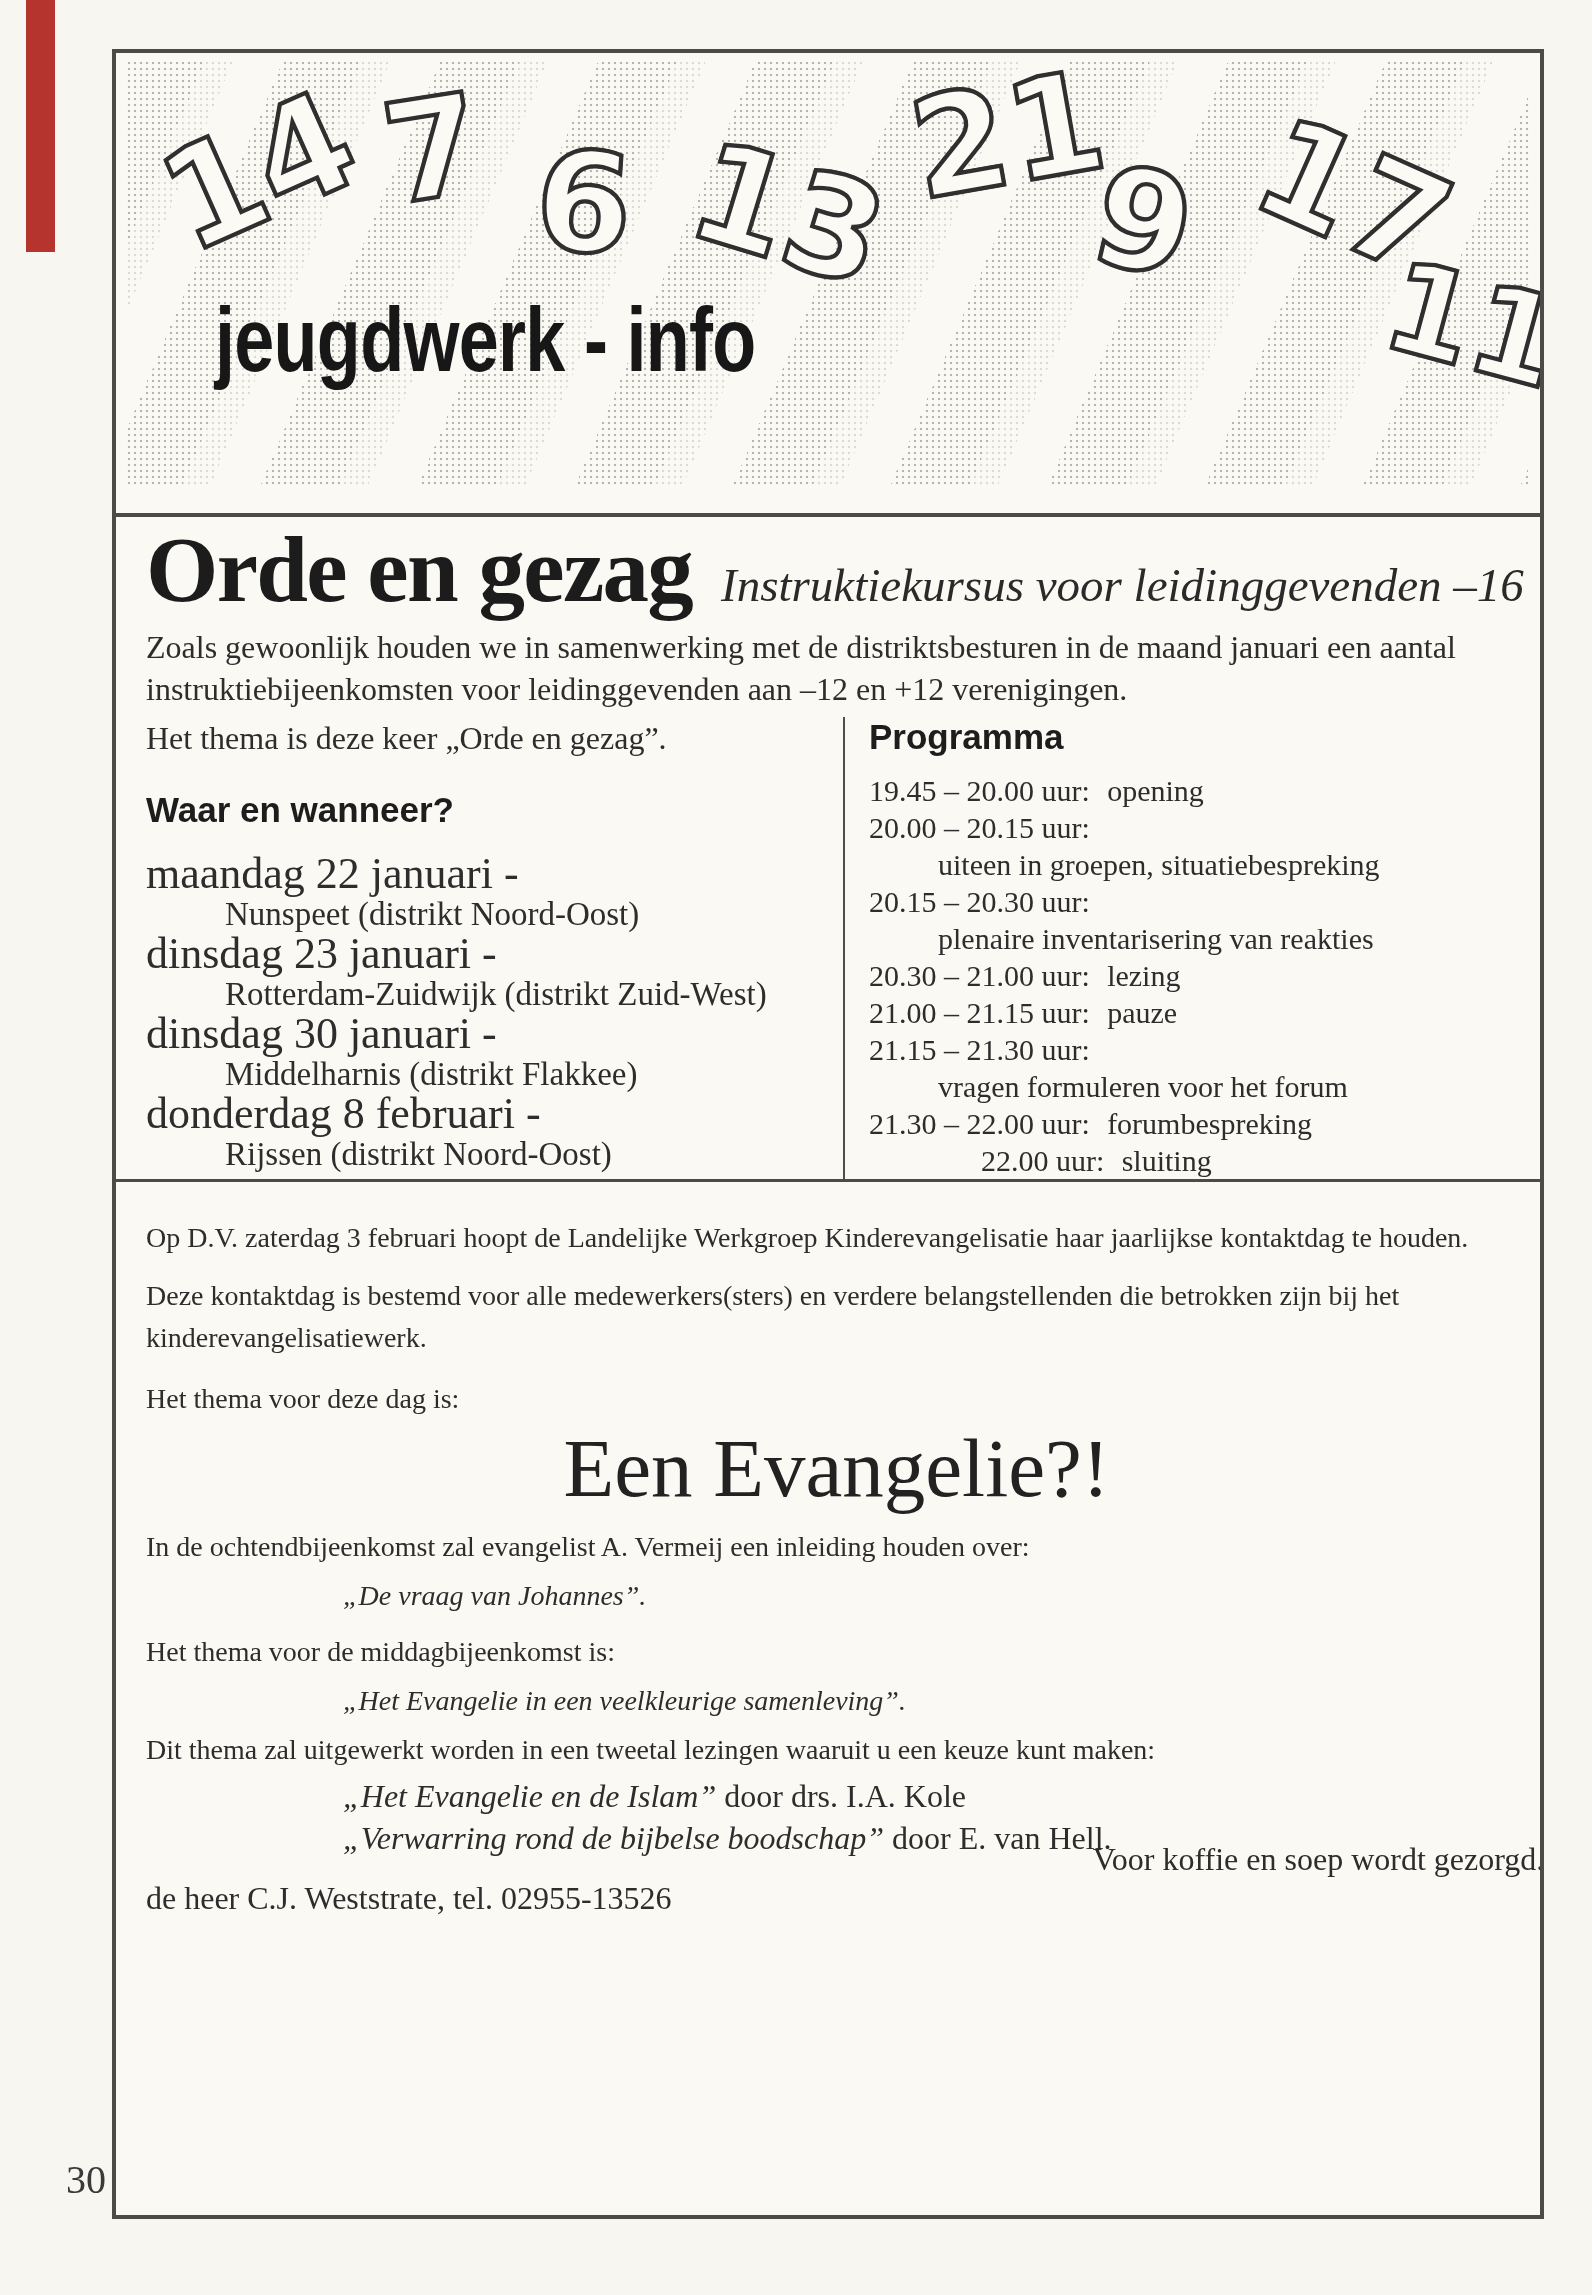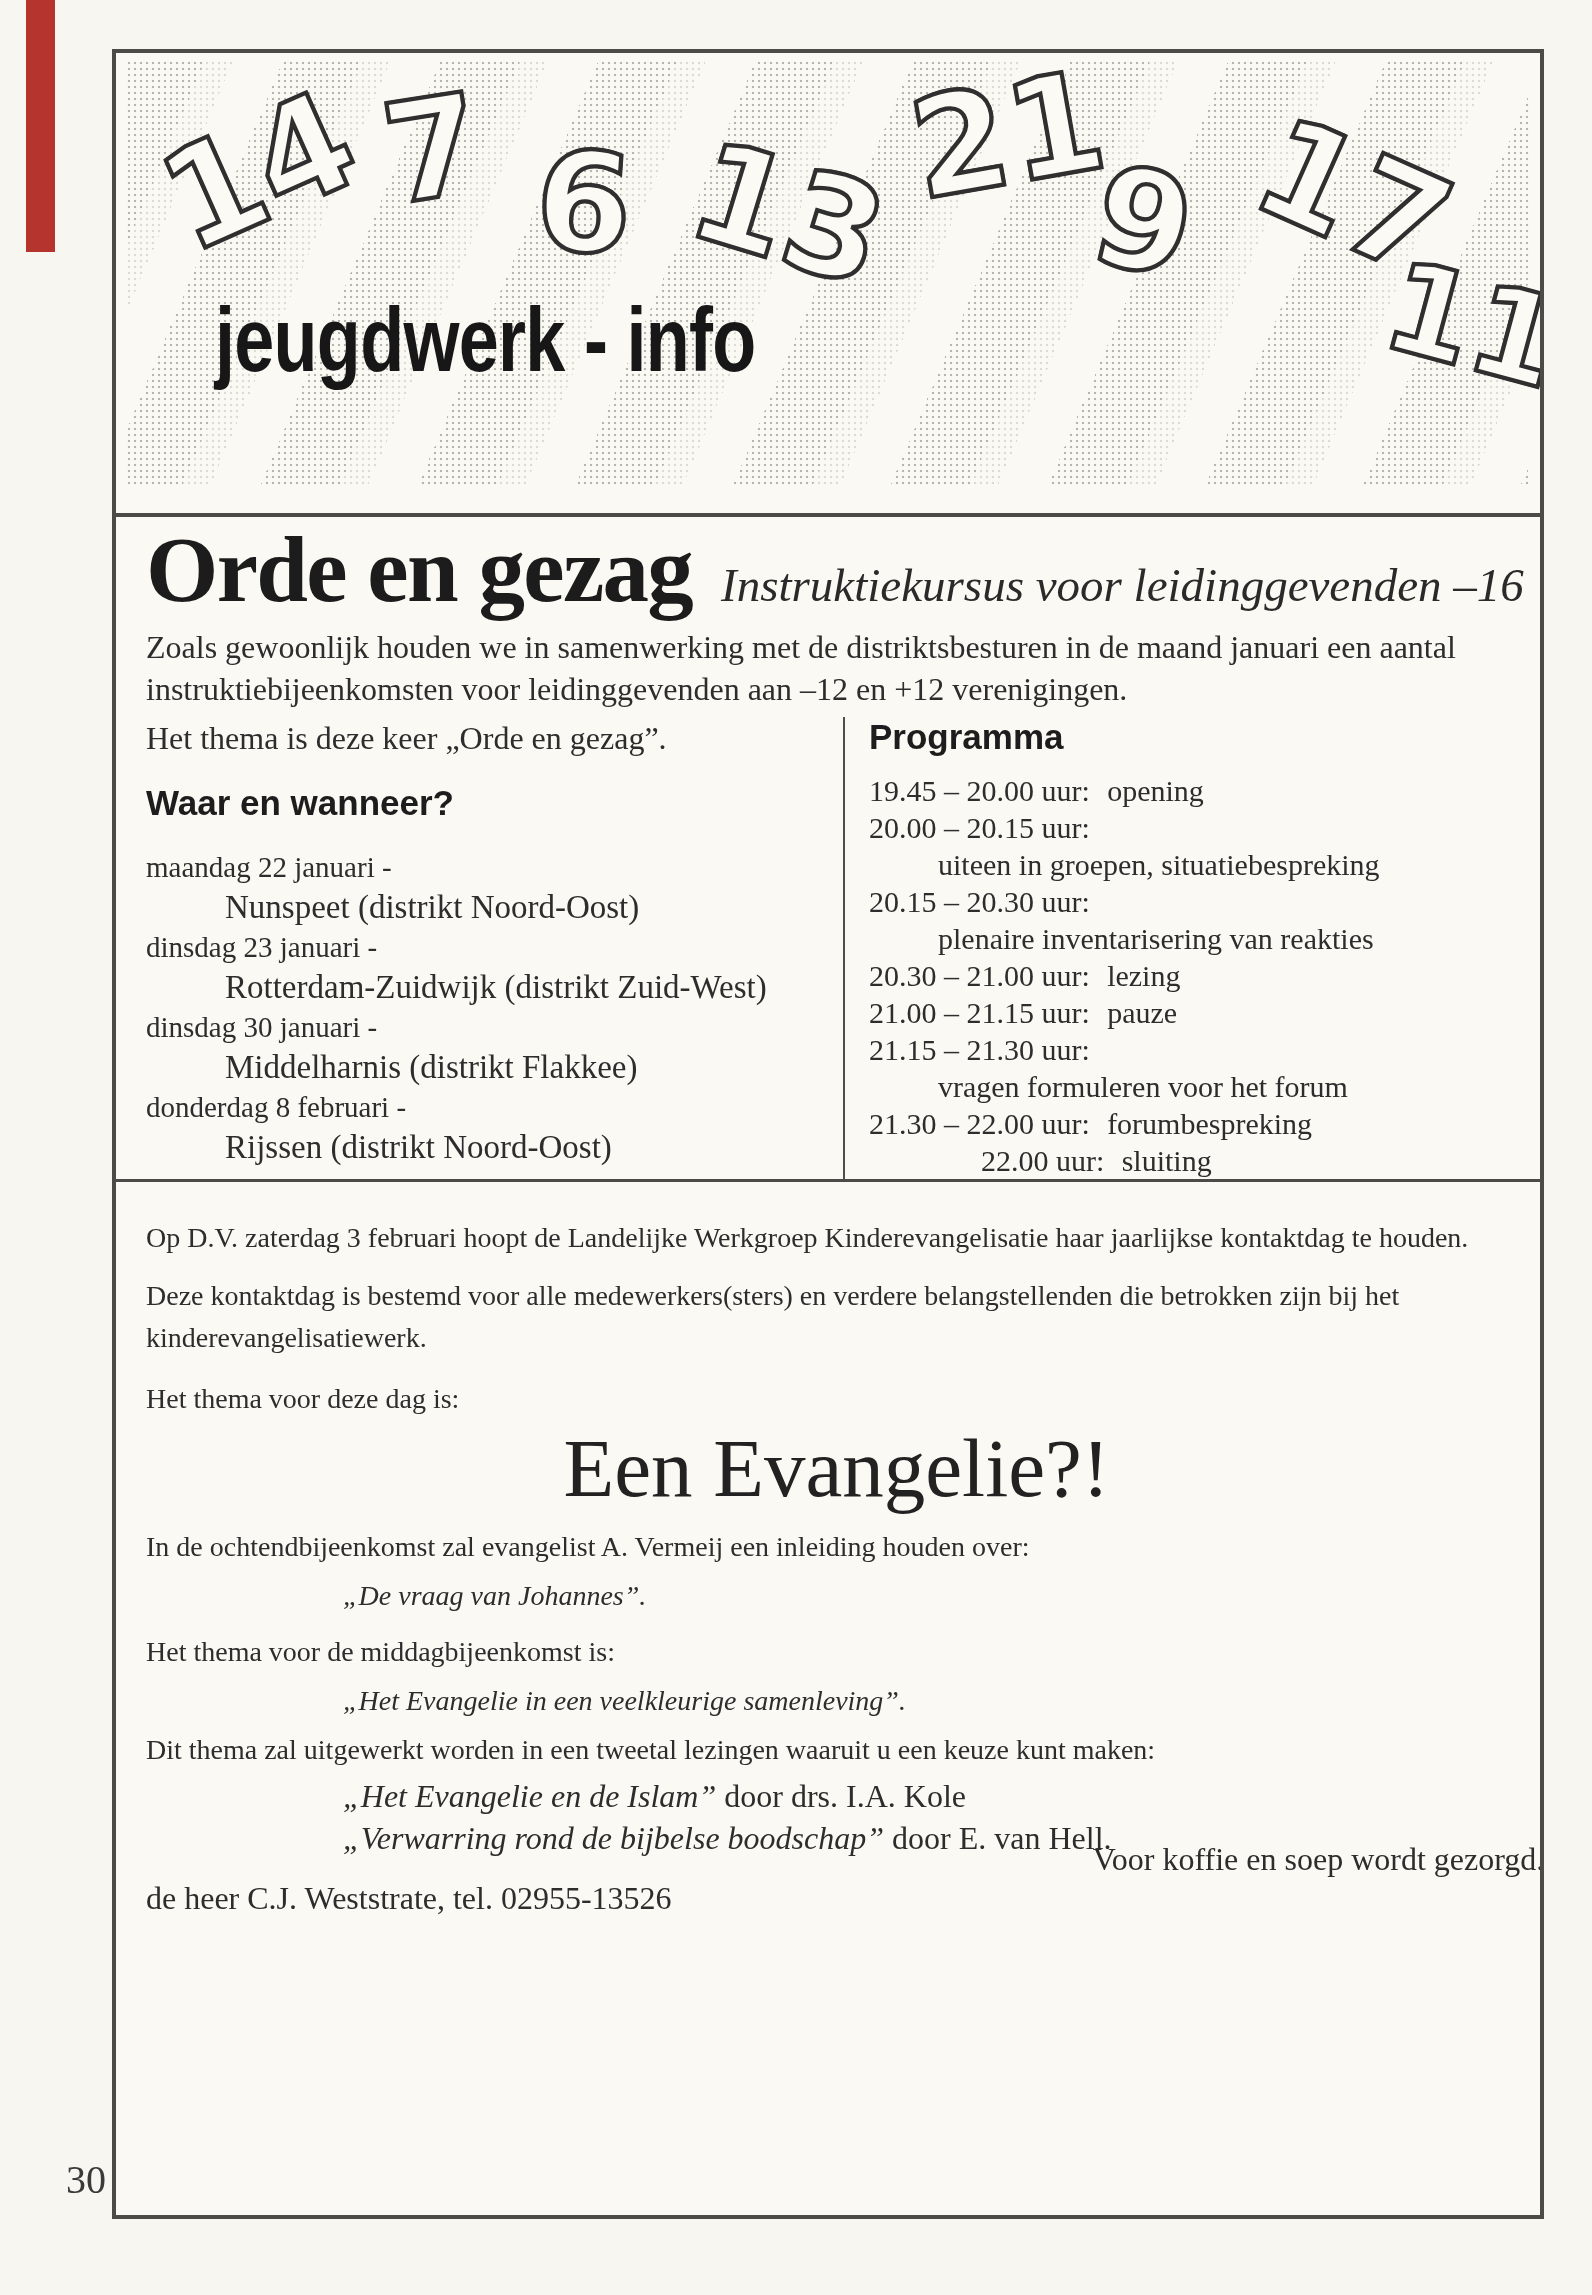--- a/index.html
+++ b/index.html
@@ -42,23 +42,23 @@
   .s1 { padding:8.6px 13px 0 30px; }
   .title-row { display:flex; align-items:baseline; gap:29px; }
   .h1 { font-size:93px; font-weight:700; line-height:.95; letter-spacing:-1.7px; color:#1c1c1c; white-space:nowrap; }
   .subtitle { font-style:italic; font-size:47px; color:#2a2a2a; white-space:nowrap; }
   .intro { margin-top:12px; font-size:32px; line-height:42px; width:1368px; }
   .cols { display:flex; margin-top:7px; min-height:457px; }
   .col-left { width:699px; border-right:2.6px solid #4e4e4a; box-sizing:border-box; padding-right:15.5px; }
   .col-right { flex:1; padding-left:24px; }
   .theme-line { font-size:32px; line-height:42px; }
   .col-head { font-family:"Liberation Sans", sans-serif; font-weight:700; font-size:35px; color:#1d1d1d; line-height:40px; }
-  .where-head { margin-top:24px; }
+  .where-head { margin-top:31px; }
   .events { margin-top:24px; }
-  .event-date { font-size:29px; line-height:40px; }
+  .event-date { font-size:44px; line-height:40px; }
   .event-loc { font-size:33px; line-height:40px; padding-left:79px; }
   .prog-list { margin-top:15.5px; }
   .prog-row { font-size:30px; line-height:37px; }
   .prog-row .act { margin-left:17.3px; }
   .prog-detail { font-size:30px; line-height:37px; padding-left:69px; }
   .prog-row.indent { padding-left:112px; }
 
   .rule { border-top:3.5px solid #4b4b48; }
 
   

